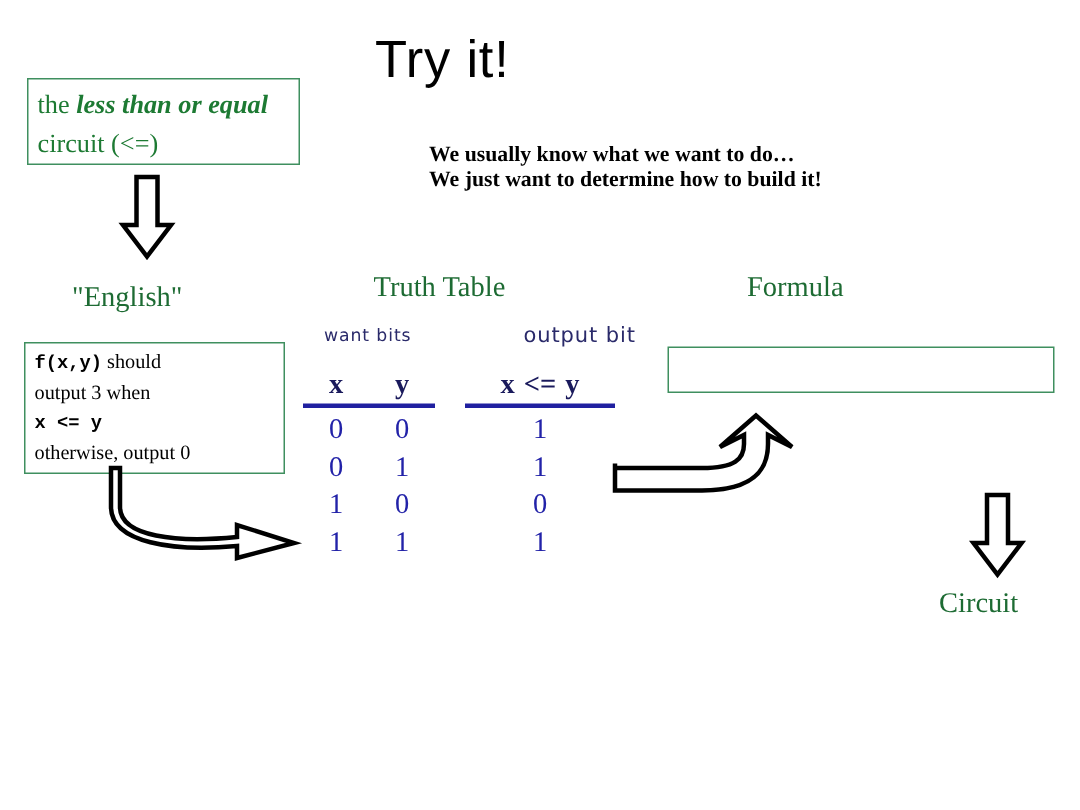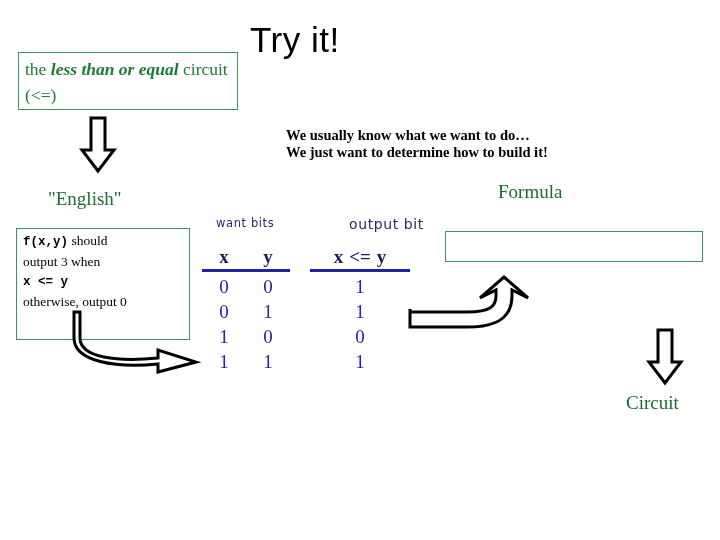--- a/index.html
+++ b/index.html
@@ -33,29 +33,28 @@
 
   #subtitle {
     position: absolute;
     left: 286px;
     top: 95px;
     font-size: 14.5px;
     font-weight: bold;
     color: #000000;
     line-height: 17px;
     white-space: nowrap;
-    margin-top: 32px;
   }
 
   
   #topic-box {
     position: absolute;
     left: 18px;
     top: 52px;
-    width: 220px;
+    width: 182px;
     height: 58px;
     border: 1.5px solid #3f8f5f;
     box-sizing: border-box;
     color: #1d7a33;
     font-size: 17.5px;
     line-height: 26px;
     padding: 3px 0 12px 6px;
     box-sizing: border-box;
   }
   #topic-box .em {
@@ -73,21 +72,21 @@
   #head-english { left: 48px;  top: 188px; }
   #head-truth   { left: 249px; top: 181px; }
   #head-formula { left: 457px; top: 181px; margin-left: 41px; }
 
   
   #english-box {
     position: absolute;
     left: 16px;
     top: 228px;
     width: 174px;
-    height: 112px;
+    height: 88px;
     border: 1.2px solid #3f8f5f;
     box-sizing: border-box;
     padding: 2px 0 0 6px;
     font-size: 13.5px;
     color: #000000;
     line-height: 20px;
   }
   #english-box .mono {
     font-family: "Liberation Mono", "DejaVu Sans Mono", monospace;
     font-weight: bold;
@@ -194,20 +193,21 @@
 
   <div id="topic-box">
     <span>the </span><span class="em">less than or equal</span><span> circuit (&lt;=)</span>
   </div>
 
   <svg id="arrow-down-topic" class="arrow-svg" width="40" height="56" viewBox="0 0 40 56">
     <polygon points="13,0 27,0 27,32 36,32 20,53 4,32 13,32" fill="#ffffff" stroke="#000000" stroke-width="3" stroke-linejoin="miter"></polygon>
   </svg>
 
   <div class="col-head" id="head-english">"English"</div>
+  <div class="col-head" id="head-truth">Truth Table</div>
   <div class="col-head" id="head-formula">Formula</div>
 
   <div id="english-box">
     <div><span class="mono">f(x,y)</span><span> should</span></div>
     <div>output 3 when</div>
     <div class="mono">x &lt;= y</div>
     <div>otherwise, output 0</div>
   </div>
 
   <svg id="arrow-curve-eng" class="arrow-svg" width="140" height="62" viewBox="0 0 140 62">

